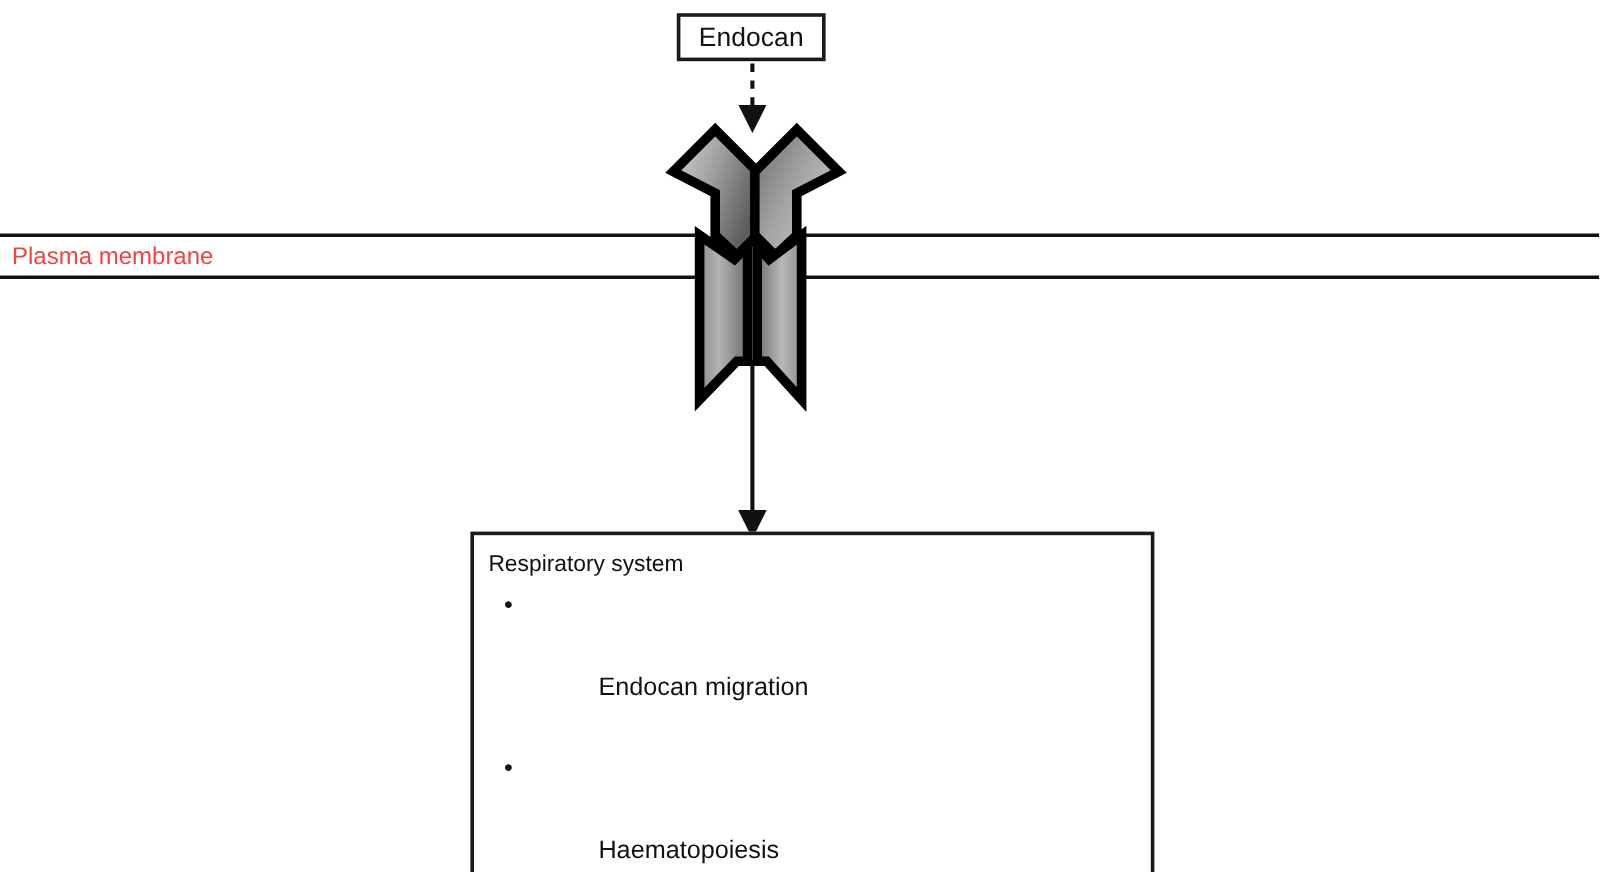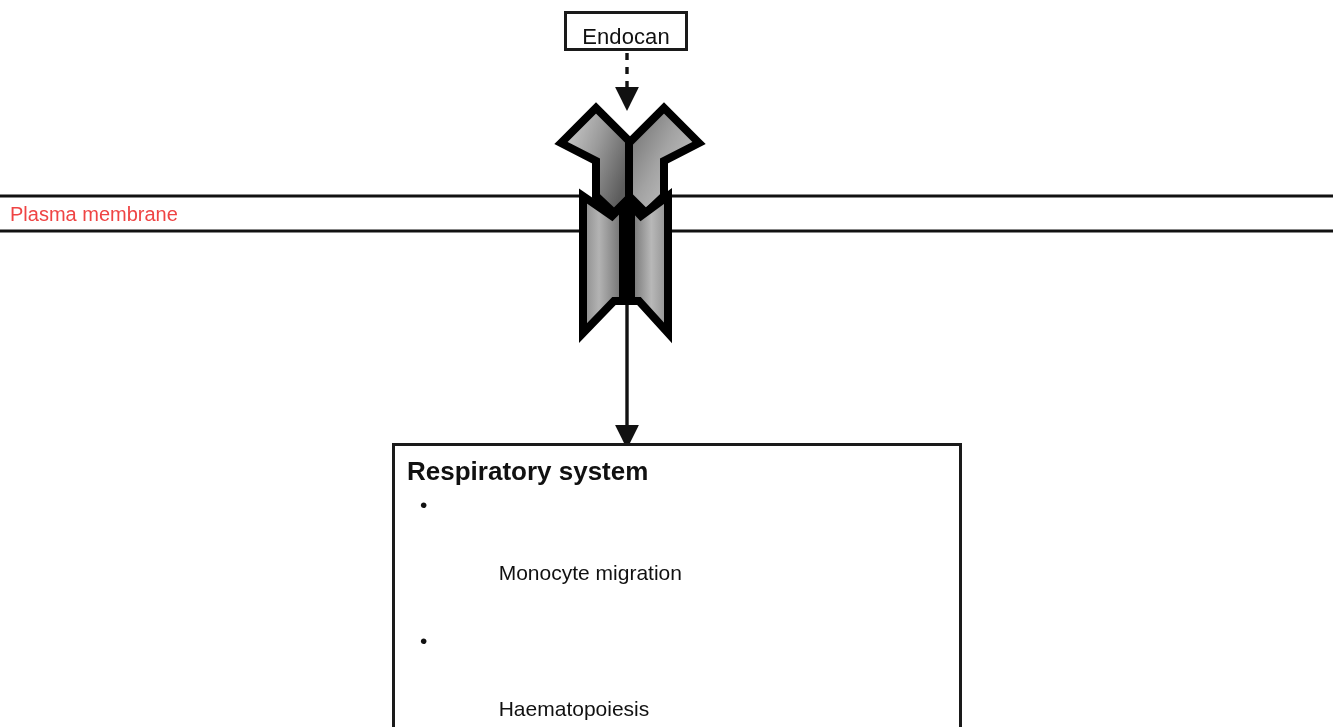--- a/index.html
+++ b/index.html
@@ -22,21 +22,21 @@
   .ligand-box {
     position: absolute;
     left: 564px;
     top: 11px;
     width: 124px;
     height: 40px;
     border: 3px solid #1a1a1a;
     background: #ffffff;
     box-sizing: border-box;
     display: flex;
-    align-items: flex-end;
+    align-items: center;
     justify-content: center;
   }
   .ligand-box .label {
     font-size: 22px;
     color: #111111;
     line-height: 1;
     letter-spacing: 0.1px;
     white-space: nowrap;
   }
 
@@ -57,22 +57,22 @@
     left: 392px;
     top: 443px;
     width: 570px;
     height: 290px;
     border: 3px solid #1a1a1a;
     background: #ffffff;
     box-sizing: border-box;
     padding: 10px 0 0 12px;
   }
   .effects-title {
-    font-size: 26px;
-    font-weight: bold;
+    font-size: 19px;
+    font-weight: normal;
     color: #111111;
     line-height: 30px;
     margin: 0 0 2px 0;
     white-space: nowrap;
   }
   .effects-list {
     list-style: none;
     margin: 0;
     padding: 0;
   }
@@ -168,21 +168,21 @@
 
       <path d="M 668 196 L 668 333 L 639 301 L 631 301 L 631 205 L 641 216 z" fill="url(#gradRightStem)" stroke="#000000" stroke-width="8" stroke-linejoin="miter"></path>
     </g>
   </svg>
 
   <div class="effects-box">
     <div class="effects-title">Respiratory system</div>
     <ul class="effects-list">
       <li>
         <span class="bullet">•</span>
-        <span>Monocyte migration</span>
+        <span>Endocan migration</span>
       </li>
       <li>
         <span class="bullet">•</span>
         <span>Haematopoiesis</span>
       </li>
 
     </ul>
   </div>
 
 </div>

